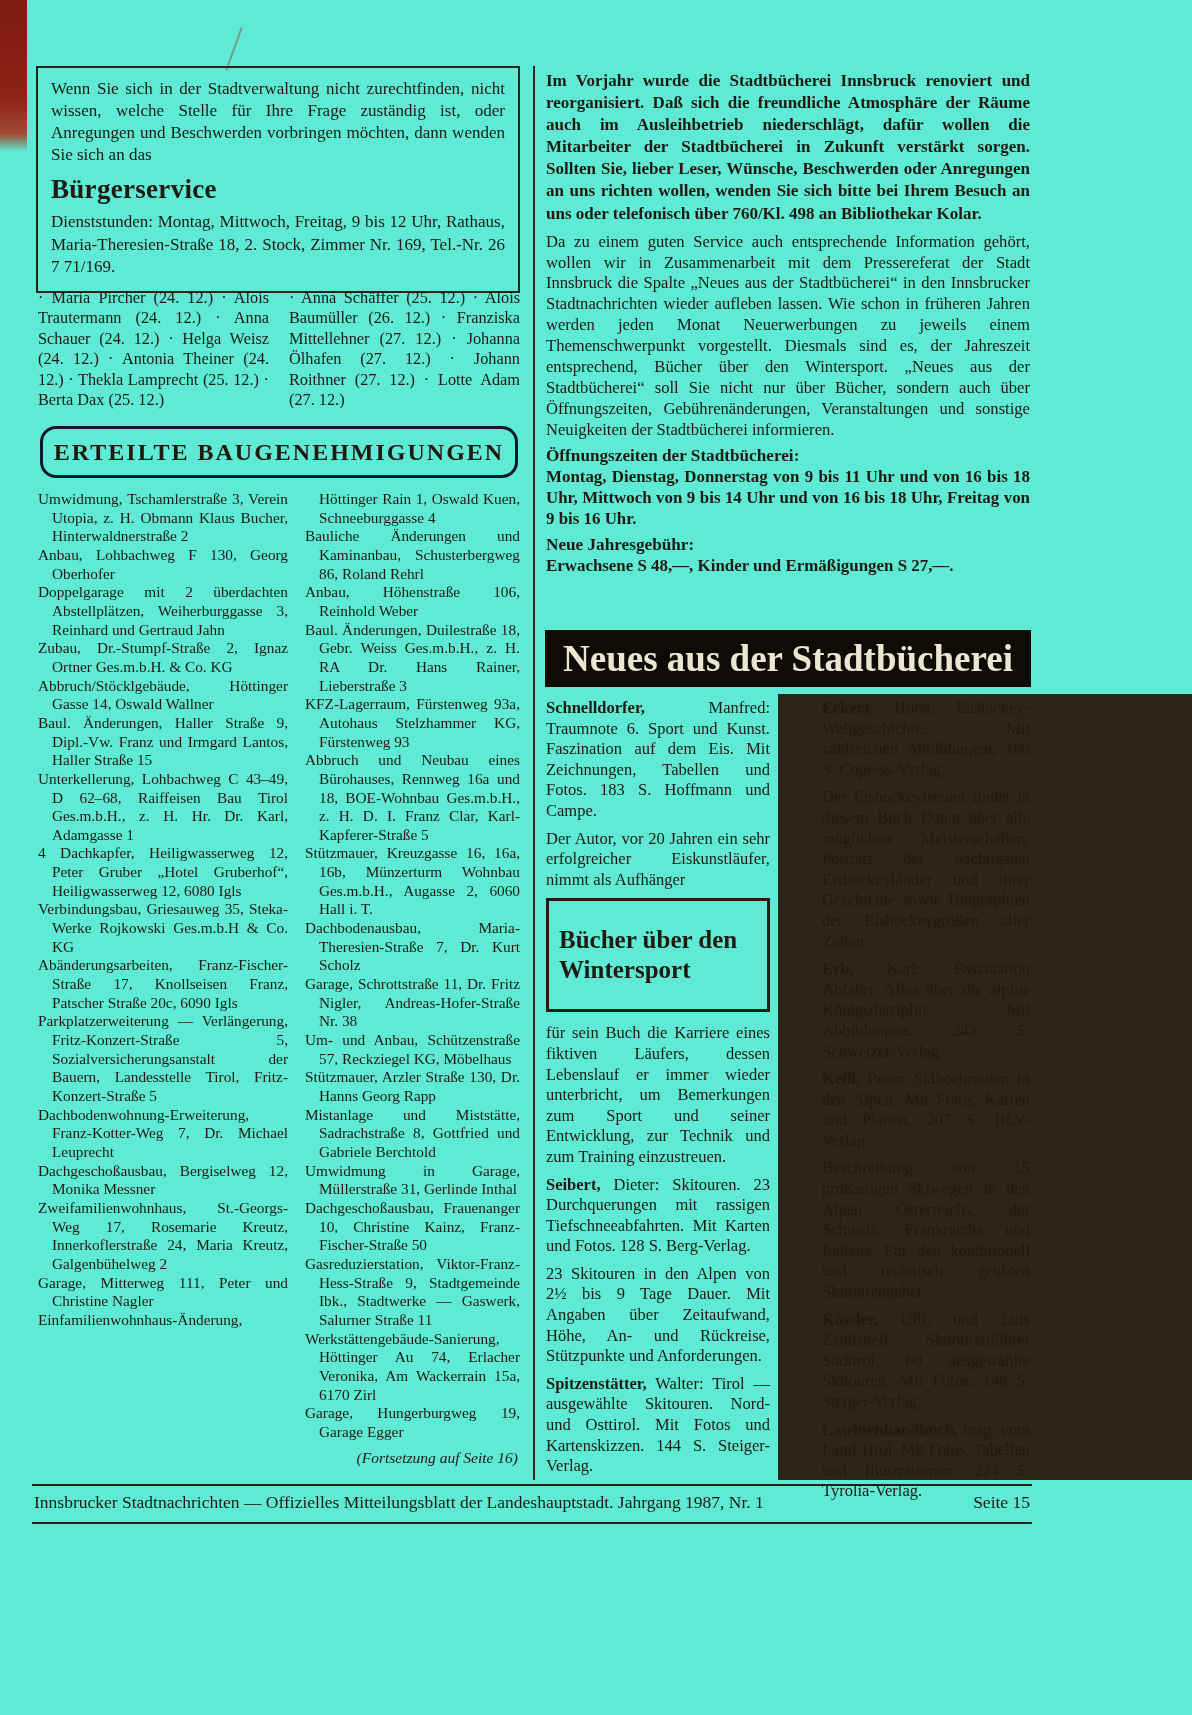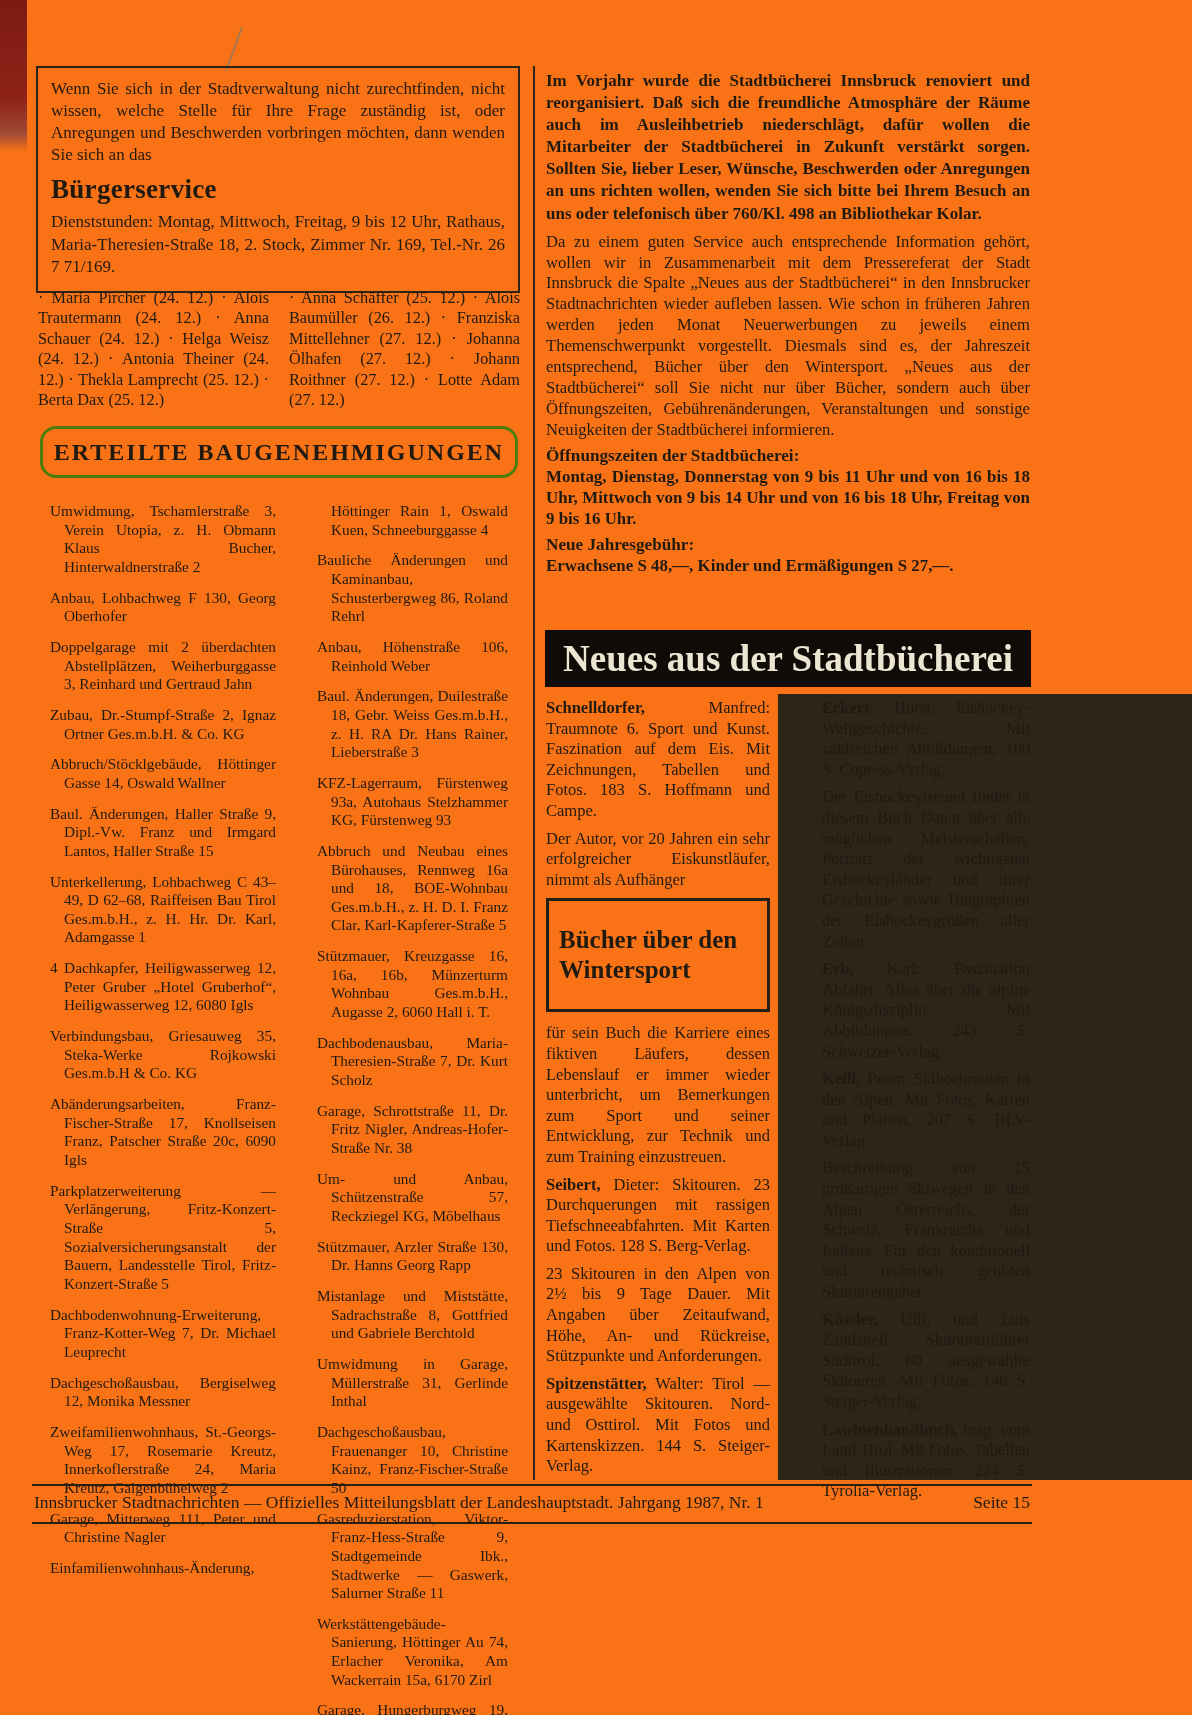--- a/index.html
+++ b/index.html
@@ -1,20 +1,20 @@
 <!DOCTYPE html>
 <html><head>
 <meta charset="utf-8">
 <title>Scanned newspaper page</title>
 <style>
   * { box-sizing: border-box; }
   html, body { margin: 0; padding: 0; background: #d9d2b8; }
   .page {
     position: relative; width: 1192px; height: 1715px;
-    background: #f97316;
+    background: #5eead4;
     font-family: "Liberation Serif", serif;
     color: #211a11; overflow: hidden;
   }
   
   .red-bar { position: absolute; left: 0; top: 0; width: 27px; height: 152px;
     background: linear-gradient(to bottom, #7c1a12 0%, #8e2318 65%, #a04a36 88%, rgba(160,74,54,0) 100%); }
   .scratch { position: absolute; left: 233px; top: 26px; width: 2px; height: 46px;
     background: #837b66; opacity: .7; transform: rotate(20deg); }
 
   
@@ -31,26 +31,26 @@
   .bs-intro { margin: 0; font-size: 17px; line-height: 22px; text-align: justify; }
   .bs-title { margin: 8px 0 6px; font-size: 27px; font-weight: bold; letter-spacing: .3px; }
   .bs-details { margin: 0; font-size: 17px; line-height: 22.5px; text-align: justify; }
 
   
   .names { position: absolute; left: 38px; top: 288px; width: 482px; display: flex; gap: 20px; }
   .names p { flex: 1; margin: 0; font-size: 16.3px; line-height: 20.4px; text-align: justify; }
 
   
   .permits-heading { position: absolute; left: 40px; top: 426px; width: 478px;
-    border: 3px solid #4d7c0f; border-radius: 16px; padding: 10px 0 9px;
+    border: 3px solid #0f172a; border-radius: 16px; padding: 10px 0 9px;
     text-align: center; font-weight: bold; font-size: 24px; letter-spacing: 2px; }
   .permits { position: absolute; left: 38px; top: 490px; width: 482px; display: flex; gap: 17px; }
   .pcol1 { flex: 0 0 250px; }
   .pcol2 { flex: 1; }
-  .permit { margin: 12px; font-size: 15.3px; line-height: 18.65px; text-align: justify;
+  .permit { margin: 0; font-size: 15.3px; line-height: 18.65px; text-align: justify;
     padding-left: 14px; text-indent: -14px; }
   .permit.cont { text-indent: 0; }
   .continuation { margin: 8px 2px 0 0; font-size: 15.5px; font-style: italic; text-align: right; }
 
   
   .lib-top { position: absolute; left: 546px; top: 70px; width: 484px; height: 556px; overflow: hidden; }
   .lib-bold { margin: 0 0 7px; font-weight: bold; font-size: 17px; line-height: 22.1px; text-align: justify; }
   .lib-para { margin: 0 0 5px; font-size: 16.6px; line-height: 20.9px; text-align: justify; }
   .lib-h { margin: 3px 0 1px; font-weight: bold; font-size: 17.2px; }
   .lib-boldtext { margin: 0 0 6px; font-weight: bold; font-size: 16.9px; line-height: 20.9px; text-align: justify; }

